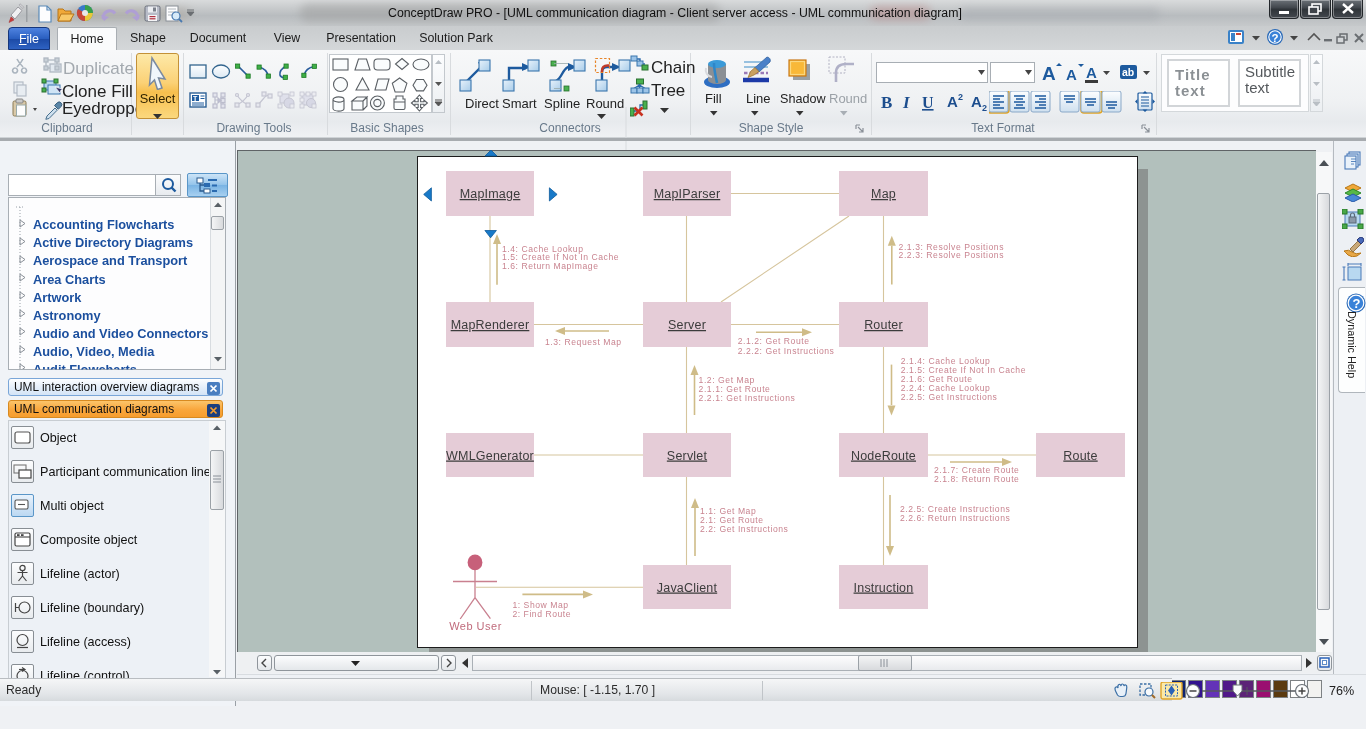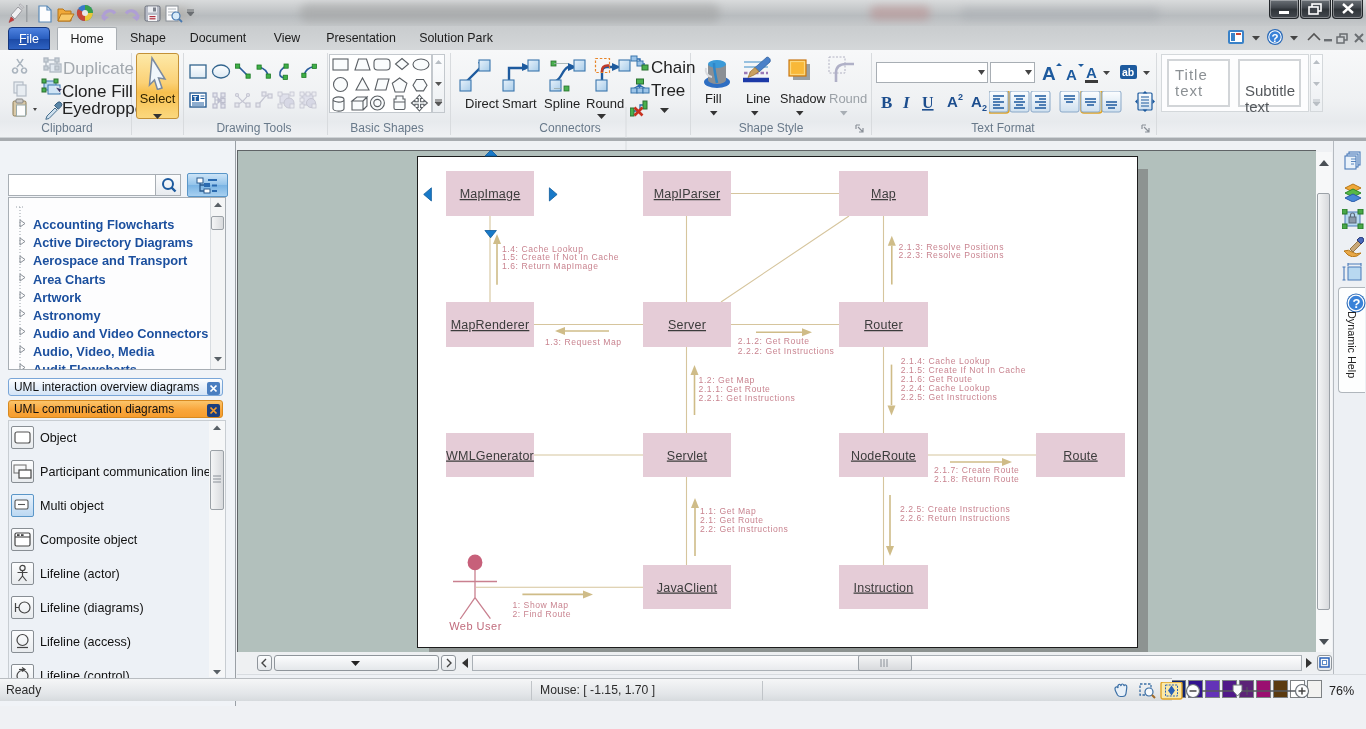--- a/index.html
+++ b/index.html
@@ -54,20 +54,21 @@
 
 #diagsvg{left:417px;top:156px;width:721px;height:492px}
 </style></head>
 <body>
 
 <div class="abs" id="titlebar">
  <div class="blob" style="left:300px;top:4px;width:420px;height:18px;background:#9fa0a0;border-radius:8px"></div>
  <div class="blob" style="left:870px;top:6px;width:60px;height:14px;background:#b98c8c;border-radius:6px"></div>
  <div class="blob" style="left:70px;top:8px;width:120px;height:12px;background:#aaa69e;border-radius:6px"></div>
  <div class="blob" style="left:960px;top:8px;width:200px;height:12px;background:#a9adb2;border-radius:6px"></div>
+ <div class="abs" id="ttext">ConceptDraw PRO - [UML communication diagram - Client server access - UML communication diagram]</div>
  <svg class="abs" style="left:4px;top:3px" width="200" height="21">
   <g transform="translate(0,0)">
         <path d="M7 12 L14 4 l4 3.5 L11 16 z" fill="#f0f0f2" stroke="#9a9aa0"></path>
         <path d="M10 17 l-5 2.5 l2 -5.5 l1.5 1 z" fill="#c83a3a" stroke="#a02a2a" stroke-width=".5"></path>
         <path d="M15 2 l4 3.5 l1 -1.2 l-4 -3.5 z" fill="#d8d8dc" stroke="#9a9aa0" stroke-width=".6"></path>
       </g>
   <rect x="22" y="2" width="1.5" height="17" fill="#9a9ea2"></rect>
   <g transform="translate(33,2)">
         <path d="M2 1 h8 l4 4 v12 h-12 z" fill="#fdfdfe" stroke="#5a8ab8" stroke-width="1.2"></path>
         <path d="M10 1 v4 h4" fill="none" stroke="#5a8ab8" stroke-width="1.2"></path>
@@ -481,22 +482,22 @@
    <path d="M117 11 h11 M117 14 h11 M119 17 h7"></path>
   </g>
   <g transform="translate(146,0)">
    <rect x="3" y="2" width="14" height="17" rx="1" fill="url(#alg)" stroke="#1d5a9e" stroke-width="1.2"></rect>
    <path d="M6 6 h8 M6 9 h8 M6 12 h8 M6 15 h8" stroke="#1d5a9e" stroke-width="1.2"></path>
    <path d="M10 0 l2.5 2.5 l-5 0 z M10 21 l2.5 -2.5 l-5 0 z M0 10.5 l2.5 -2.5 v5 z M20 10.5 l-2.5 -2.5 v5 z" fill="#1d5a9e"></path>
   </g>
  </svg>
 
  <div class="abs" style="left:1161px;top:4px;width:148px;height:58px;background:#fdfdfe;border:1px solid #d4d8db"></div>
- <div class="abs" style="left:1167px;top:9px;width:63px;height:48px;background:#fff;border:2px solid #d2d5d8;color:#8b9094;font-weight:normal;font-size:15px;line-height:16px;padding:6px 0 0 6px;letter-spacing:1px">Title<br>text</div>
- <div class="abs" style="left:1238px;top:9px;width:63px;height:48px;background:#fff;border:2px solid #d2d5d8;color:#55595d;font-size:15px;line-height:16px;padding:22px 0 0 5px">Subtitle<br>text</div>
+ <div class="abs" style="left:1167px;top:9px;width:63px;height:48px;background:#fff;border:2px solid #d2d5d8;color:#8b9094;font-weight:bold;font-size:15px;line-height:16px;padding:6px 0 0 6px;letter-spacing:1px">Title<br>text</div>
+ <div class="abs" style="left:1238px;top:9px;width:63px;height:48px;background:#fff;border:2px solid #d2d5d8;color:#55595d;font-size:15px;line-height:16px;padding:3px 0 0 5px">Subtitle<br>text</div>
  <div class="abs" style="left:1310px;top:4px;width:13px;height:58px;background:linear-gradient(#fcfdfe,#eceff2);border:1px solid #d4d8db"></div>
  <svg class="abs" style="left:1311px;top:8px" width="11" height="52">
   <path d="M2 6 h7 l-3.5 -4 z" fill="#b8bec4"></path>
   <path d="M2 24 h7 l-3.5 4 z" fill="#b8bec4"></path>
   <path d="M2 42 h7 M2 44 h7 l-3.5 4 l-3.5 -4" fill="#b8bec4" stroke="#b8bec4"></path>
  </svg>
 
  <svg class="abs" style="left:855px;top:74px" width="10" height="10">
       <path d="M1 1 h4 M1 1 v4 M3 3 l5 5 M8 4 v4 h-4" stroke="#8a9098" stroke-width="1.2" fill="none"></path>
     </svg>
@@ -591,21 +592,21 @@
           <path d="M10.5 7.6 V13 M5.5 9.5 h10 M10.5 13 l-4 5 M10.5 13 l4 5"></path>
         </g>
       </svg></div>
  <div class="shapeitem" style="top:426px">Lifeline (actor)</div>
  <div class="shapeic" style="top:455px"><svg width="21" height="21">
         <g stroke="#444" stroke-width="1.2" fill="none">
           <circle cx="12.5" cy="10.5" r="5.5"></circle>
           <path d="M3.5 10.5 h3.5 M3.5 6 v9"></path>
         </g>
       </svg></div>
- <div class="shapeitem" style="top:460px">Lifeline (diagrams)</div>
+ <div class="shapeitem" style="top:460px">Lifeline (boundary)</div>
  <div class="shapeic" style="top:489px"><svg width="21" height="21">
         <g stroke="#444" stroke-width="1.2" fill="none">
           <circle cx="10.5" cy="9" r="5.5"></circle>
           <path d="M5 16.5 h11"></path>
         </g>
       </svg></div>
  <div class="shapeitem" style="top:494px">Lifeline (access)</div>
  <div class="shapeic" style="top:523px"><svg width="21" height="21">
         <g stroke="#444" stroke-width="1.2" fill="none">
           <circle cx="10.5" cy="11" r="5.5"></circle>

